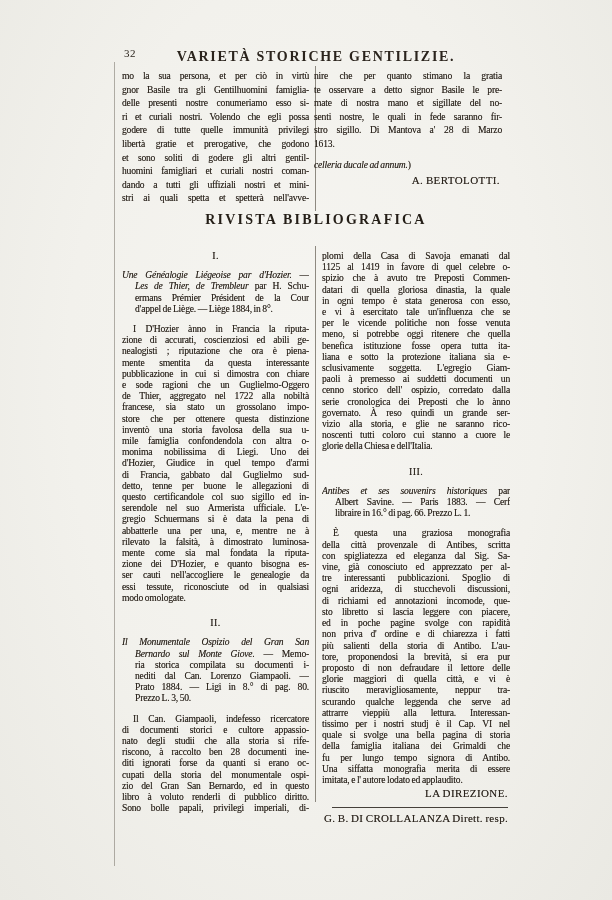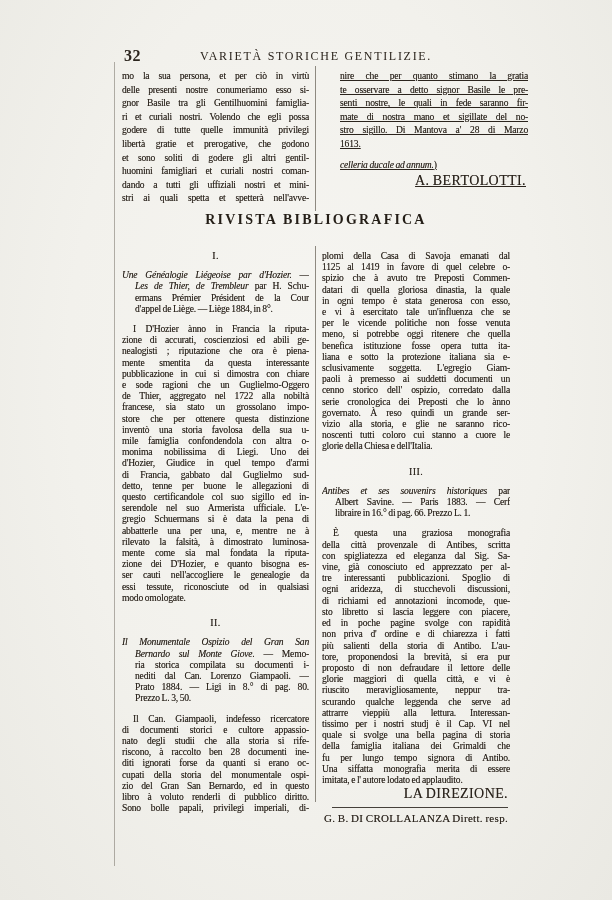--- a/index.html
+++ b/index.html
@@ -8,34 +8,34 @@
     --rule:#6b655b;
   }
   html,body{margin:0;padding:0;background:#e8e7e2;}
   .page{
     position:relative;width:612px;height:900px;overflow:hidden;
     background:radial-gradient(ellipse at 50% 42%, #f6f5f1 0%, var(--paper) 55%, #eae9e3 100%);
     font-family:"Liberation Serif","DejaVu Serif",serif;
     color:var(--ink);
   }
   
-  .pagenum{position:absolute;left:124px;top:47px;font-size:16px;font-weight:bold;letter-spacing:.5px;}
+  .pagenum{position:absolute;left:124px;top:47px;font-size:11px;font-weight:normal;letter-spacing:.5px;}
   .running-title{position:absolute;left:122px;top:49px;width:388px;text-align:center;
-    font-size:12px;font-weight:normal;letter-spacing:1.7px;}
+    font-size:14px;font-weight:bold;letter-spacing:1.7px;}
   .section-heading{position:absolute;left:122px;top:212px;width:388px;text-align:center;
     font-size:14px;font-weight:bold;letter-spacing:2.2px;color:#241e17;}
   
   .vline{position:absolute;width:1px;background:var(--rule);}
   .edge-line{left:114px;top:62px;height:804px;opacity:.5;}
   .divider-top{left:315px;top:66px;height:145px;opacity:.75;}
   .divider-bottom{left:315px;top:246px;height:556px;opacity:.75;}
   
   .col{position:absolute;width:187px;}
   .col-top-left{left:122px;top:68px;}
-  .col-top-right{left:340px;top:68px;width:188px;text-decoration:underline;}
+  .col-top-right{left:314px;top:68px;width:188px;}
   .col-bottom-left{left:122px;top:249px;}
   .col-bottom-right{left:322px;top:249px;width:188px;}
   
   .ln{
     font-size:9.6px;line-height:11.2px;letter-spacing:-0.2px;word-spacing:-0.5px;
     text-align:justify;text-align-last:justify;overflow:hidden;
     text-shadow:0 0 .3px rgba(43,36,29,.55);
   }
   .top .ln{line-height:13.6px;}
   .ln.end{text-align-last:left;}
@@ -44,57 +44,57 @@
   .ln.ind{text-indent:11px;}
   .ln.hang{padding-left:13px;}
   
   .blk{margin:0;}
   .blk.rnum{margin:14px 0 8px;}
   .col .blk:first-child{margin-top:1px;}
   .blk.rnum .ln{font-size:10px;letter-spacing:.4px;}
   .blk.entry{margin-bottom:9px;margin-top:7px;}
   .blk.arch{margin-top:7px;}
   .blk.sig{margin-top:3px;}
-  .blk.sig .ln{font-size:14px;letter-spacing:.4px;padding-right:2px;}
+  .blk.sig .ln{font-size:11px;letter-spacing:.4px;padding-right:2px;}
   .blk.frule{height:1px;background:#45403a;margin:8px 2px 5px 10px;}
   .blk.footer .ln{font-size:11px;letter-spacing:.3px;}
   i{font-style:italic;}
 </style>
 </head>
 <body>
 
 <div class="page">
 
   <div class="pagenum">32</div>
   <div class="running-title">VARIETÀ STORICHE GENTILIZIE.</div>
 
   <div class="vline edge-line"></div>
   <div class="vline divider-top"></div>
   <div class="vline divider-bottom"></div>
 
   <div class="col col-top-left top">
       <div class="blk para top">
         <div class="ln top">mo la sua persona, et per ciò in virtù</div>
+        <div class="ln top">gnor Basile tra gli Gentilhuomini famiglia-</div>
         <div class="ln top">delle presenti nostre conumeriamo esso si-</div>
-        <div class="ln top">gnor Basile tra gli Gentilhuomini famiglia-</div>
         <div class="ln top">ri et curiali nostri. Volendo che egli possa</div>
         <div class="ln top">godere di tutte quelle immunità privilegi</div>
         <div class="ln top">libertà gratie et prerogative, che godono</div>
         <div class="ln top">et sono soliti di godere gli altri gentil-</div>
         <div class="ln top">huomini famigliari et curiali nostri coman-</div>
         <div class="ln top">dando a tutti gli uffiziali nostri et mini-</div>
         <div class="ln top">stri ai quali spetta et spetterà nell'avve-</div>
       </div>
     </div>
   <div class="col col-top-right top">
       <div class="blk para top">
         <div class="ln top">nire che per quanto stimano la gratia</div>
         <div class="ln top">te osservare a detto signor Basile le pre-</div>
+        <div class="ln top">mate di nostra mano et sigillate del no-</div>
         <div class="ln top">senti nostre, le quali in fede saranno fir-</div>
-        <div class="ln top">mate di nostra mano et sigillate del no-</div>
         <div class="ln top">stro sigillo. Di Mantova a' 28 di Marzo</div>
         <div class="ln top end">1613.</div>
       </div>
       <div class="blk para arch top">
         <div class="ln top end"><i>celleria ducale ad annum.</i>)</div>
       </div>
       <div class="blk sig top">
         <div class="ln top r">A. BERTOLOTTI.</div>
       </div>
     </div>

